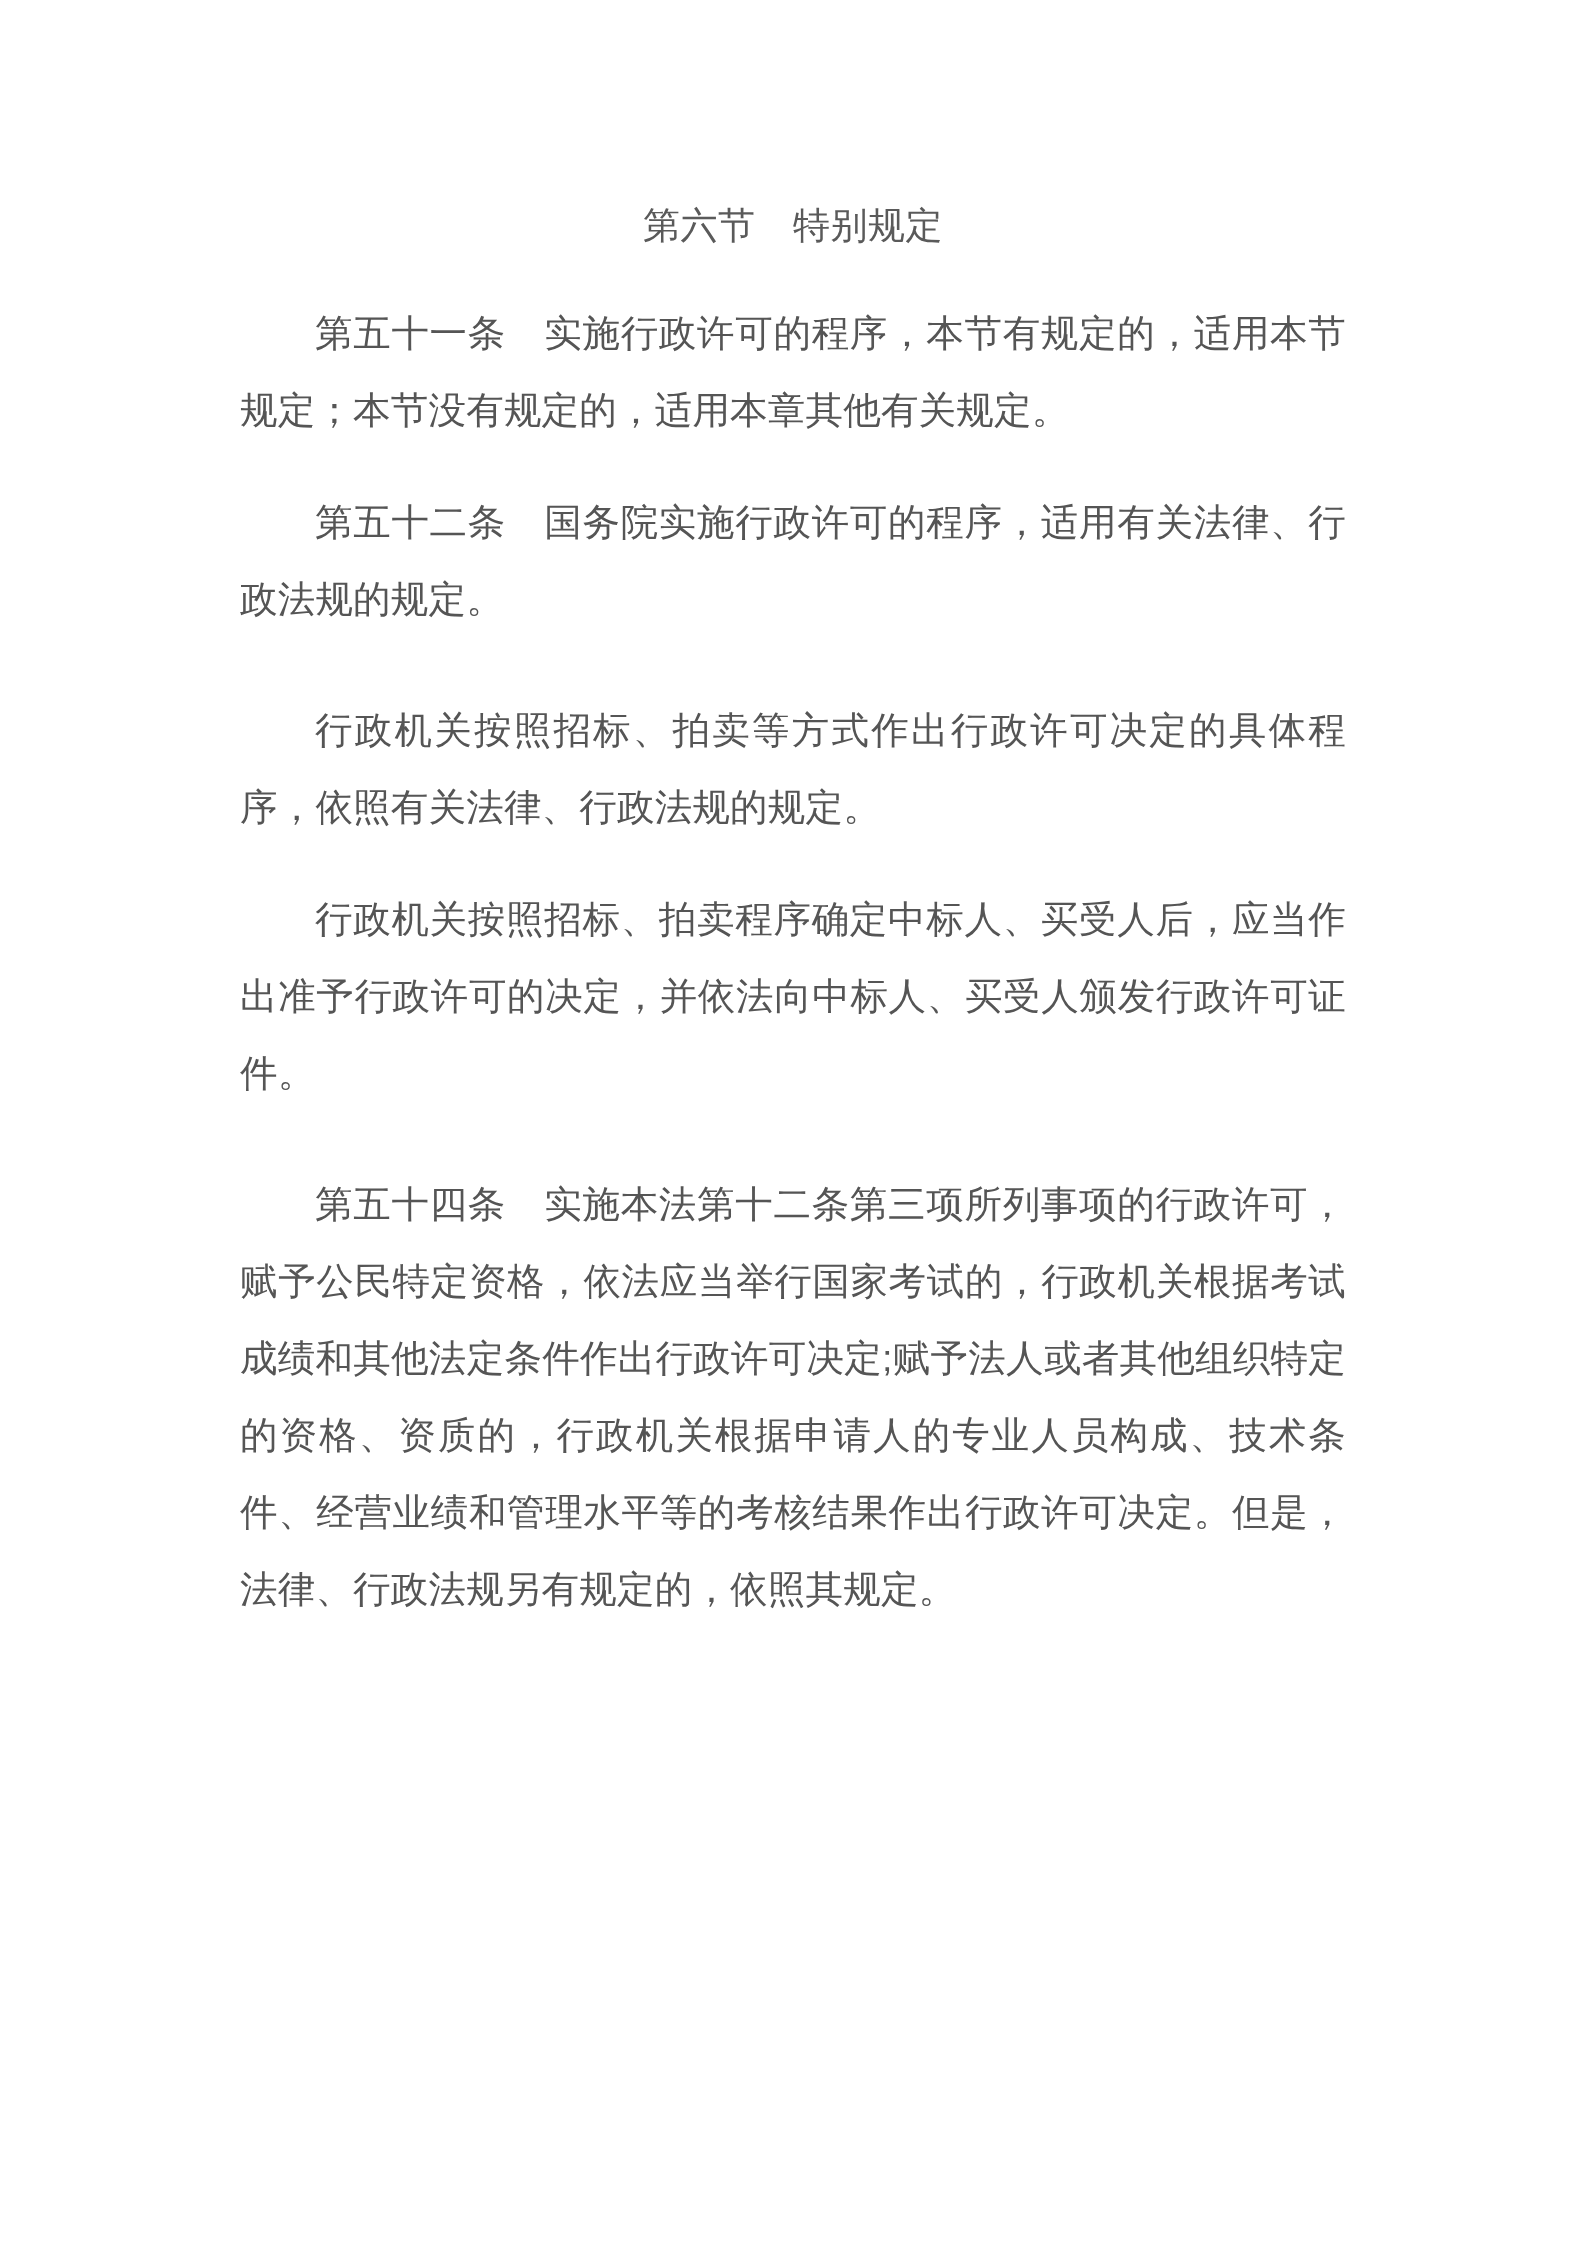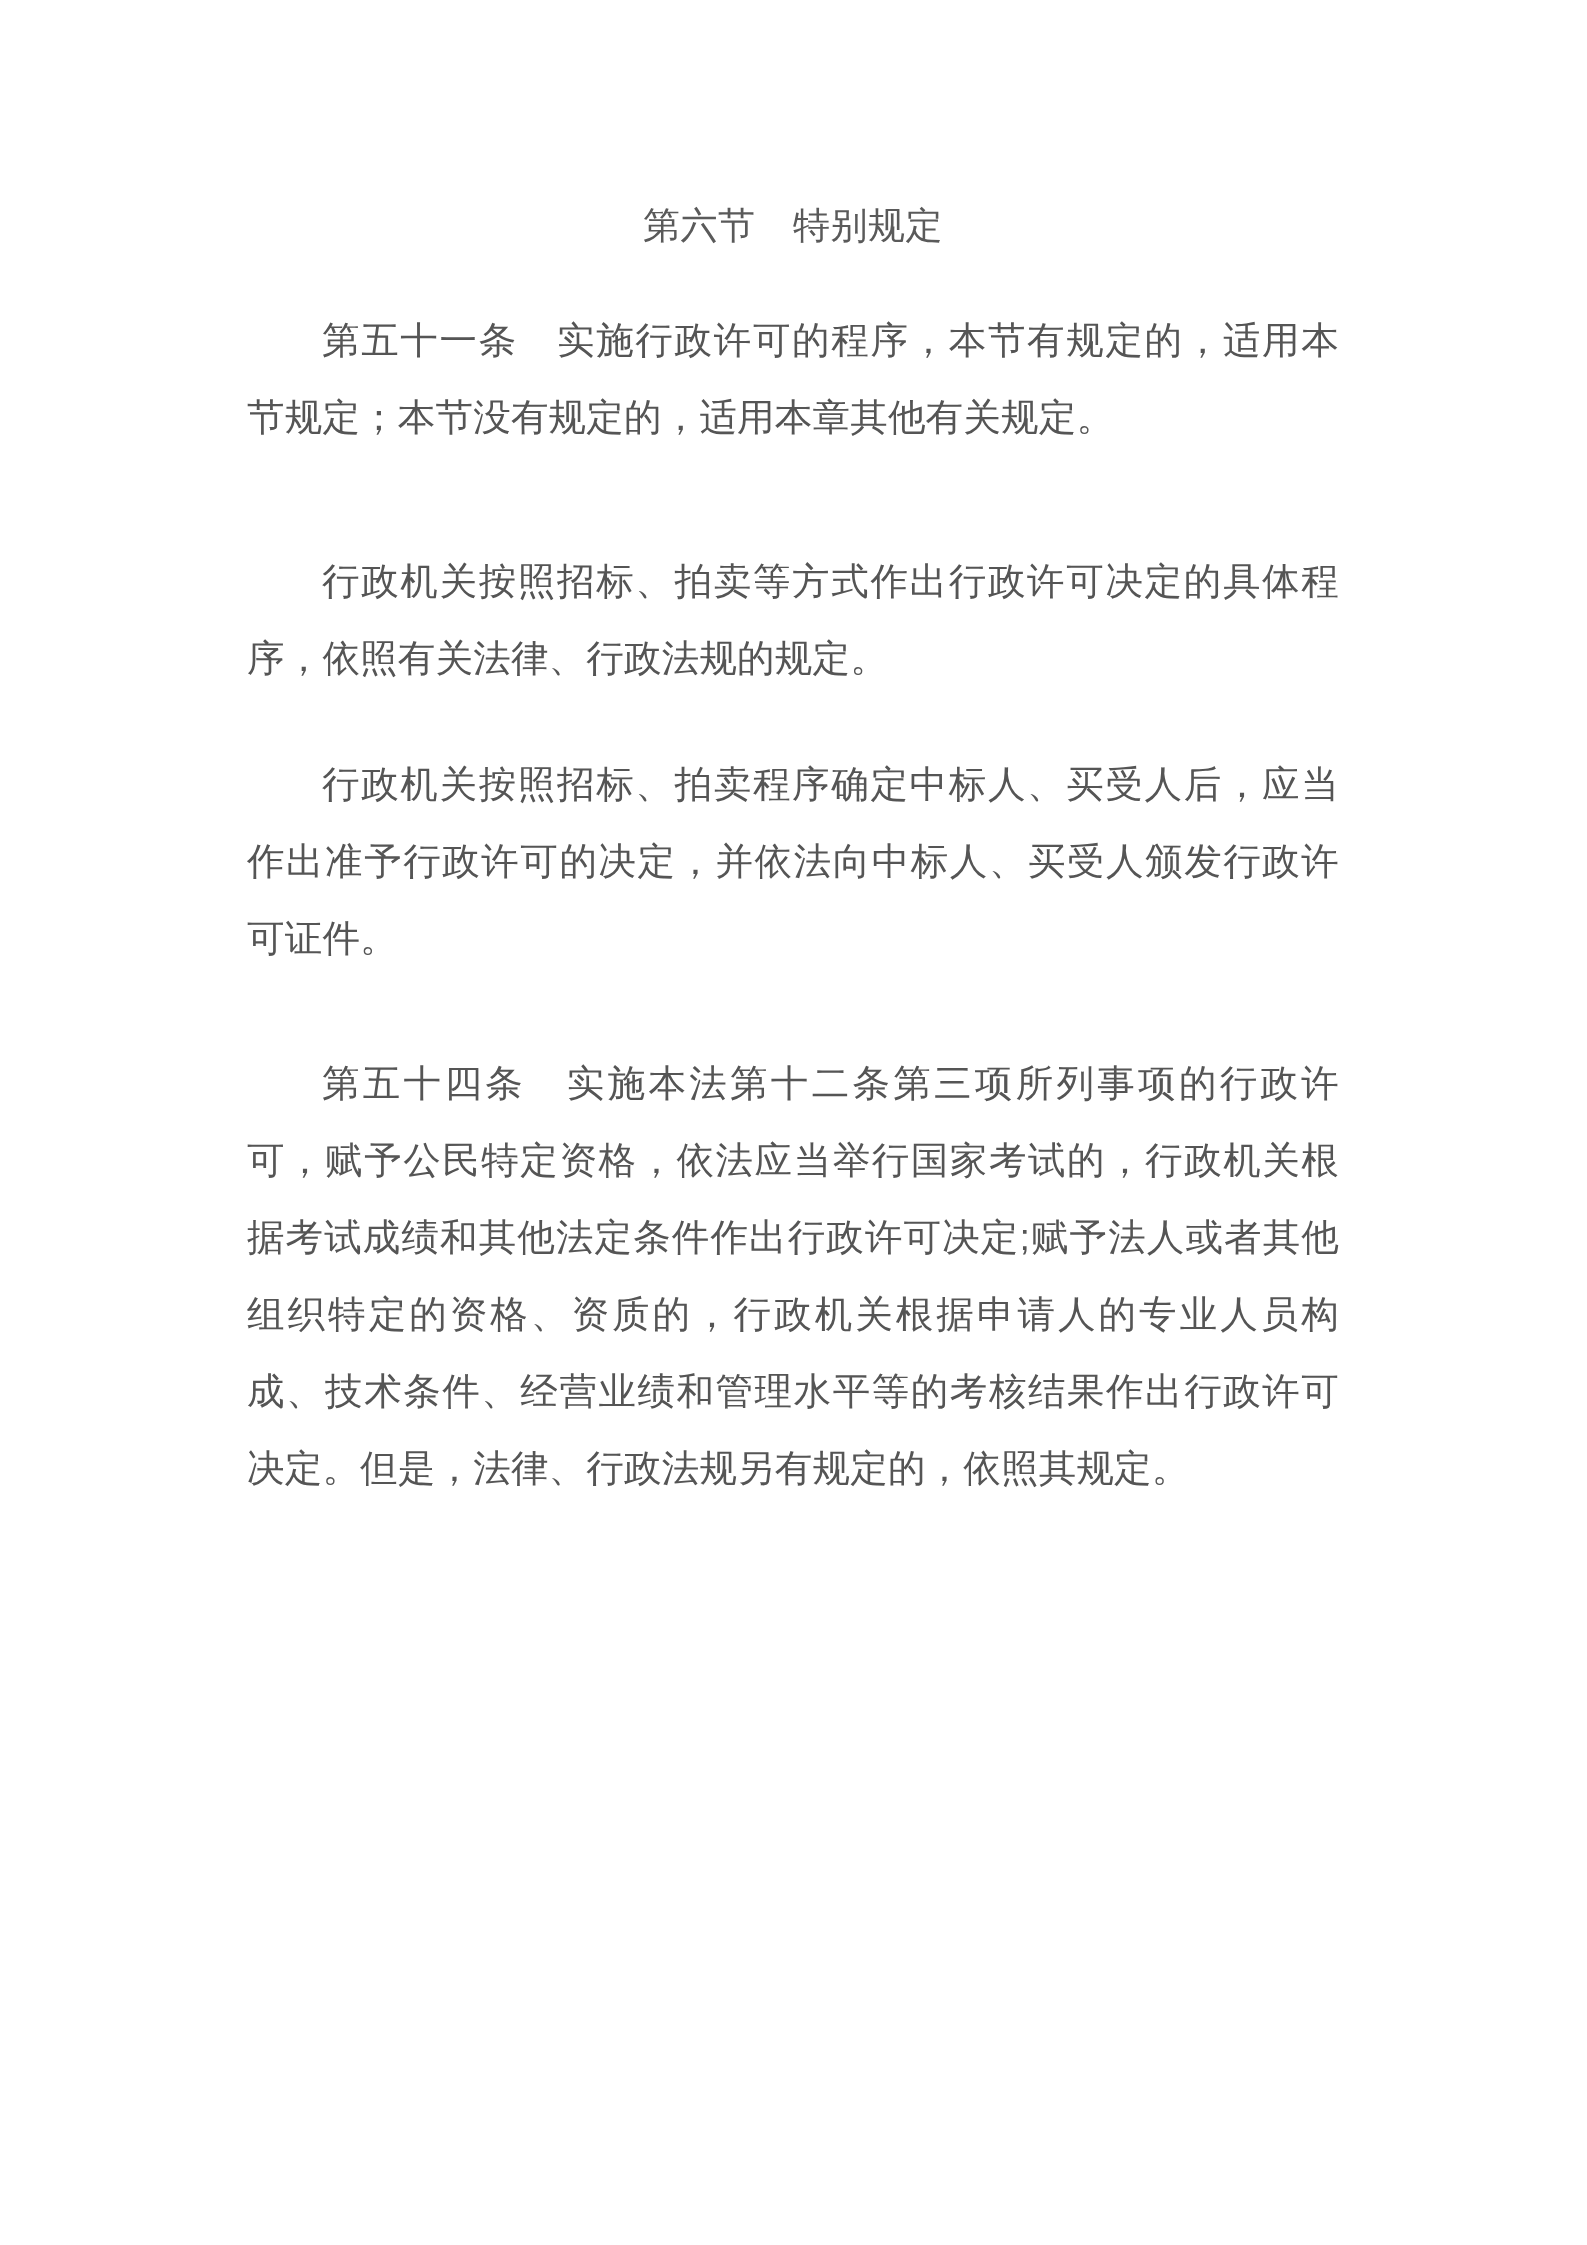--- a/index.html
+++ b/index.html
@@ -28,21 +28,21 @@
     font-weight: 400;
     font-size: 37px;
     line-height: 1.0;
     color: #5a5a5a;
     text-align: center;
     letter-spacing: 0.5px;
     padding-top: 207px;
     white-space: pre;
   }
   .para {
-    margin: 15px;
+    margin: 8px;
     padding: 0;
     font-size: 37.5px;
     line-height: 77px;
     color: #555555;
     text-align: justify;
     text-align-last: left;
     text-justify: inter-character;
     letter-spacing: 0.2px;
     word-break: break-all;
   }
@@ -62,20 +62,21 @@
 <div class="page">
   <div class="content">
 
     <h1 class="doc-title">第六节　特别规定</h1>
 
     <div class="gap-title"></div>
 
     <p class="para indent">第五十一条　实施行政许可的程序，本节有规定的，适用本节规定；本节没有规定的，适用本章其他有关规定。</p>
     <div class="gap-para"></div>
 
+    <p class="para indent">第五十二条　国务院实施行政许可的程序，适用有关法律、行政法规的规定。</p>
     <div class="gap-para"></div>
 
     <div class="gap-para"></div>
 
     <p class="para indent">行政机关按照招标、拍卖等方式作出行政许可决定的具体程序，依照有关法律、行政法规的规定。</p>
     <div class="gap-para"></div>
 
     <p class="para indent">行政机关按照招标、拍卖程序确定中标人、买受人后，应当作出准予行政许可的决定，并依法向中标人、买受人颁发行政许可证件。</p>
     <div class="gap-para"></div>
 

